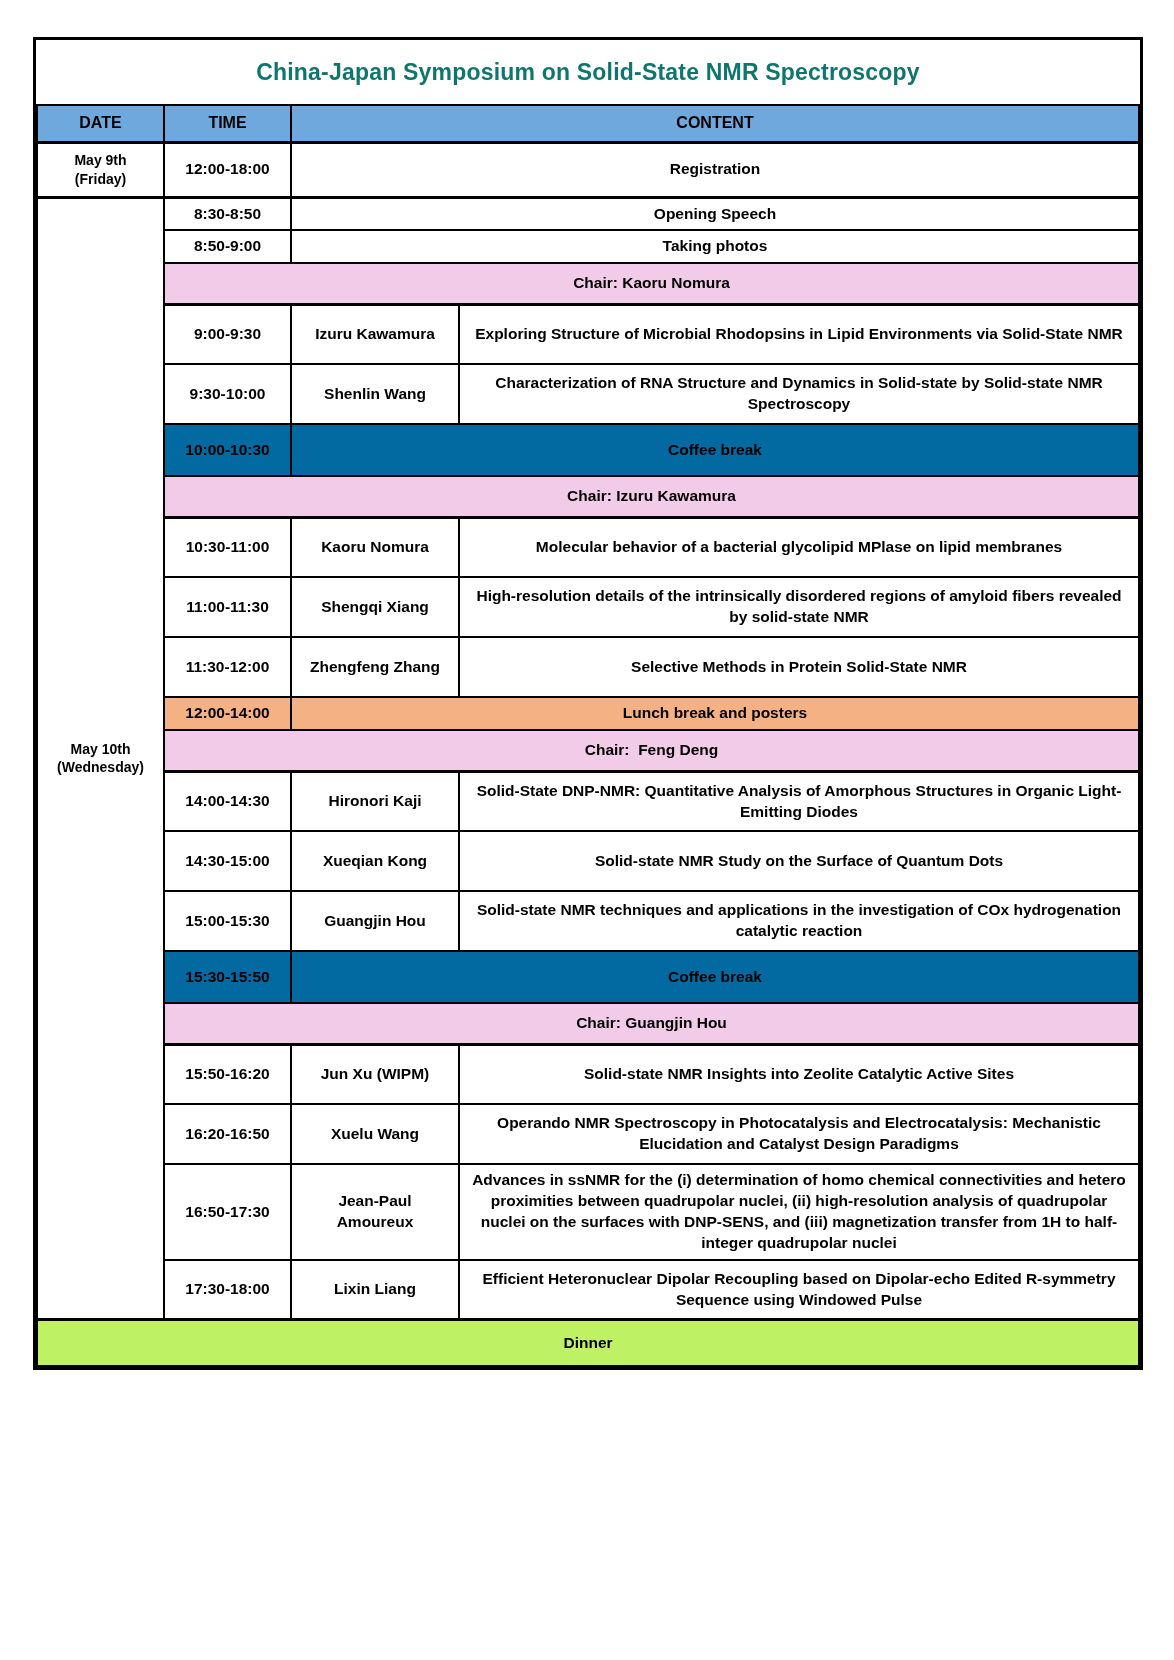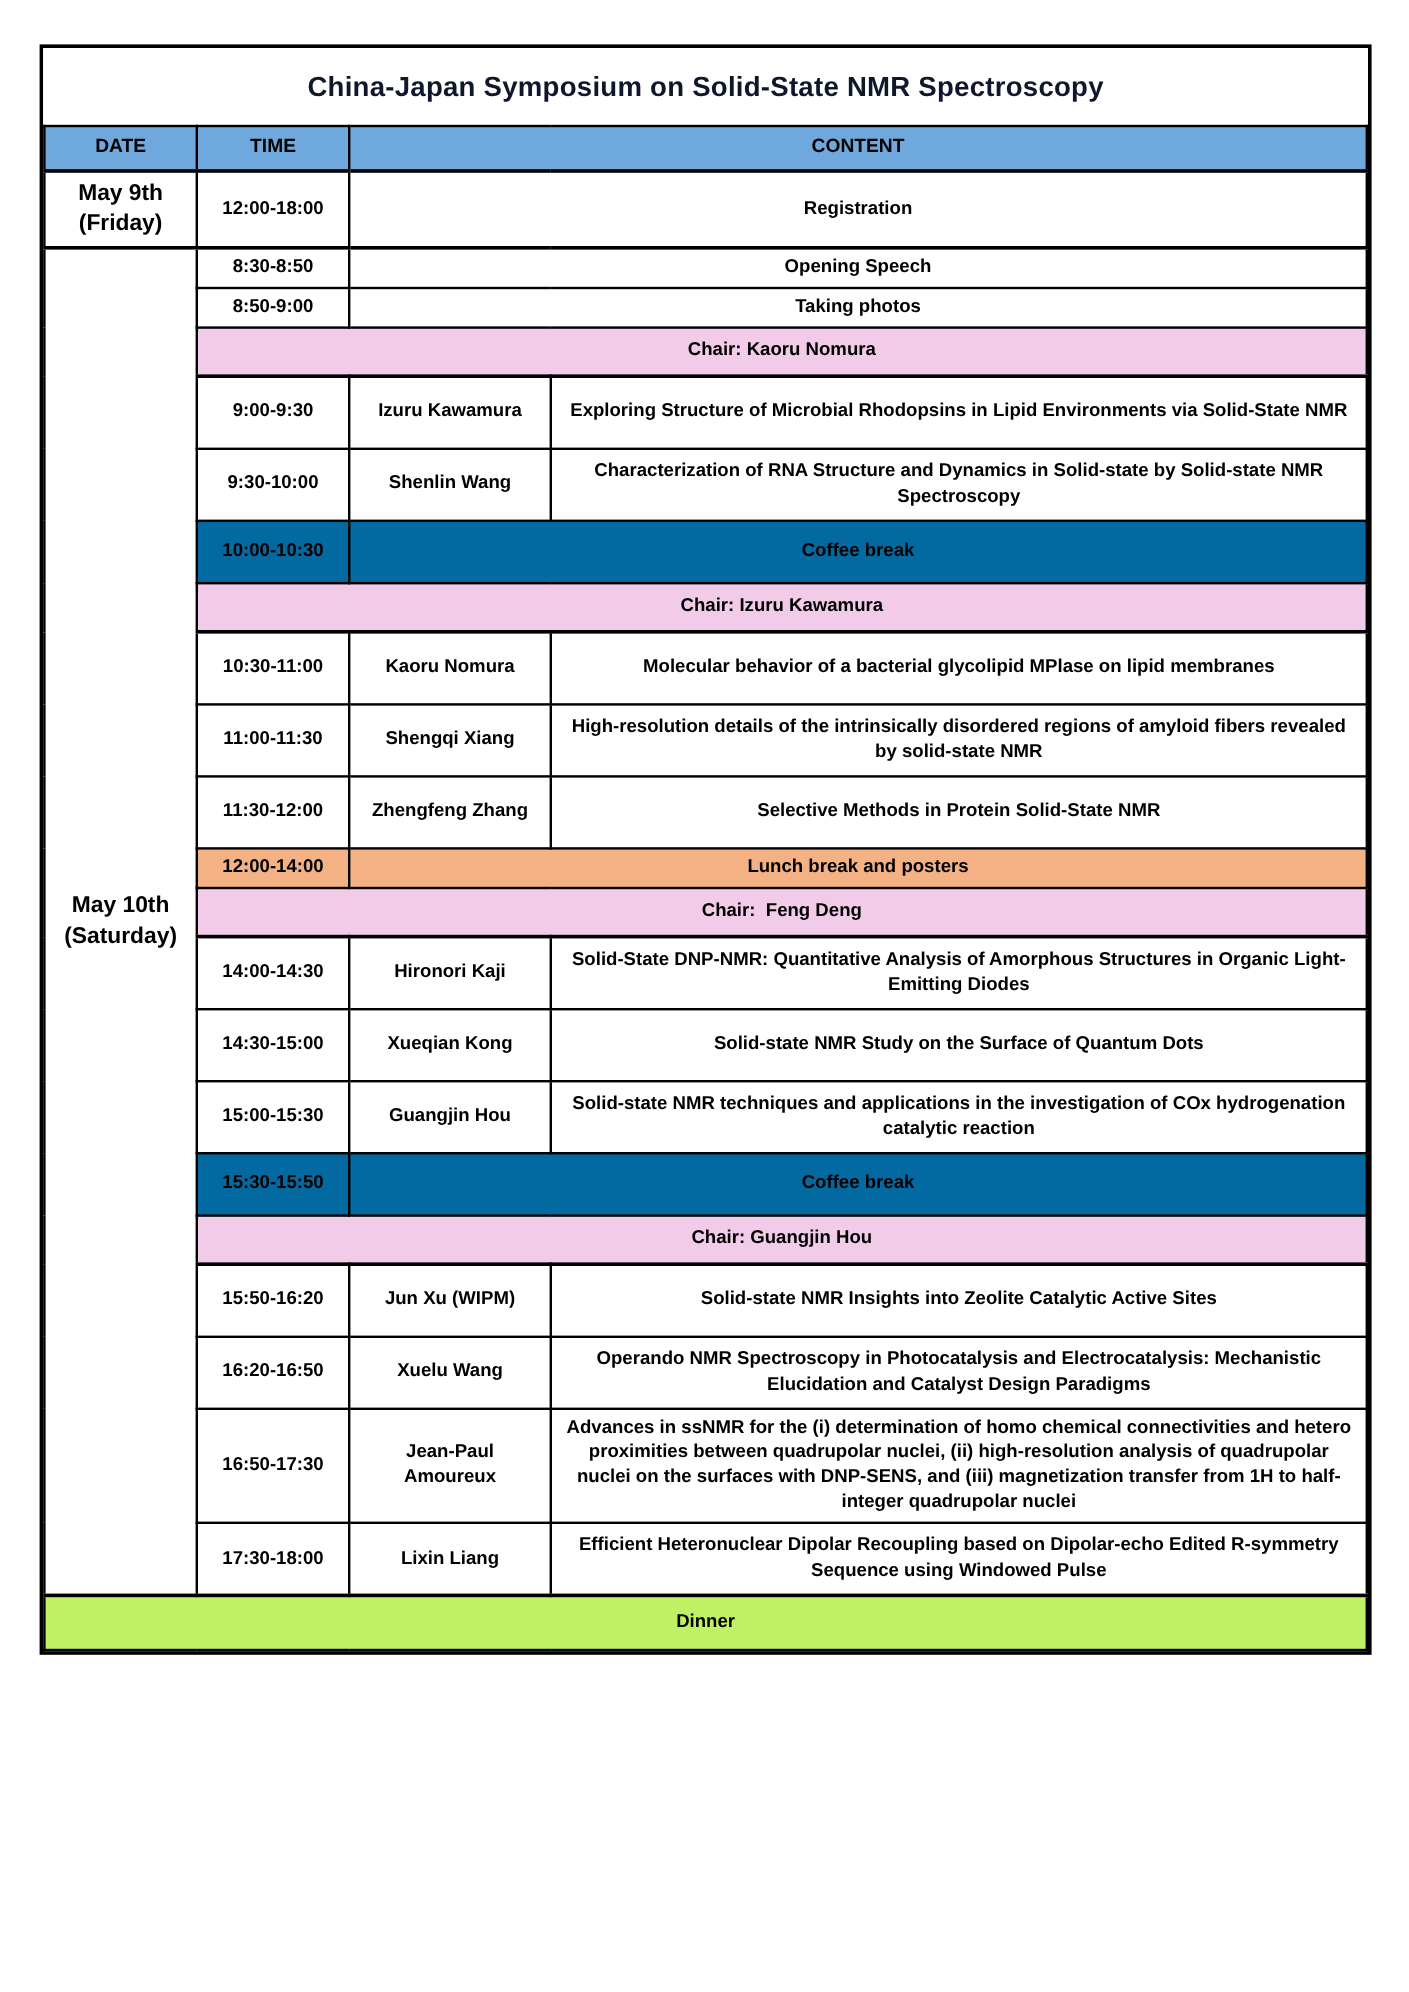--- a/index.html
+++ b/index.html
@@ -10,38 +10,38 @@
   }
   .table-frame{
     position:absolute;left:33px;top:37px;width:1110px;
     border:3px solid #000;background:#fff;box-sizing:border-box;
   }
   .title-block{
     height:64px;display:flex;align-items:center;justify-content:center;
     background:#fff;
   }
   .title-block h1{
-    margin:0;font-size:23px;font-weight:bold;color:#0f172a;
+    margin:0;font-size:23px;font-weight:bold;color:#0f766e;
     letter-spacing:0.2px;
   }
   table.schedule{
     width:100%;border-collapse:collapse;table-layout:fixed;
     font-size:15.5px;font-weight:bold;color:#000;
   }
   table.schedule col.c-date{width:127px;}
   table.schedule col.c-time{width:127px;}
   table.schedule col.c-speaker{width:168px;}
   table.schedule th, table.schedule td{
     border:2px solid #000;text-align:center;vertical-align:middle;
     padding:5px 10px;line-height:1.35;box-sizing:border-box;
   }
   tr.header-row th{
     background:#6FA8DC;height:37px;font-size:16px;padding:3px 6px;
   }
-  td.date-cell{background:#fff;font-size:19px;}
+  td.date-cell{background:#fff;font-size:14px;}
   tr.row-plain td{height:30px;}
   tr.row-registration td{height:55px;}
   tr.row-talk td{height:60px;}
   tr.row-chair td{
     background:#F2CBE9;height:41px;border-bottom-width:3px;white-space:pre-wrap;
   }
   tr.row-break td{background:#0369a1;height:52px;}
   tr.row-meal td{background:#F4B183;height:24px;}
   tr.day-start td{border-top-width:3px;}
   tr.dinner-row td{background:#bef264;height:46px;border-top-width:3px;}
@@ -72,21 +72,21 @@
           <td class="date-cell" rowspan="1">
             <div>May 9th</div>
             <div>(Friday)</div>
           </td>
           <td>12:00-18:00</td>
           <td colspan="2">Registration</td>
         </tr>
         <tr class="row-plain day-start">
           <td class="date-cell" rowspan="21">
             <div>May 10th</div>
-            <div>(Saturday)</div>
+            <div>(Wednesday)</div>
           </td>
           <td>8:30-8:50</td>
           <td colspan="2">Opening Speech</td>
         </tr>
         <tr class="row-plain">
           <td>8:50-9:00</td>
           <td colspan="2">Taking photos</td>
         </tr>
         <tr class="row-chair">
           <td colspan="3">Chair: Kaoru Nomura</td>

